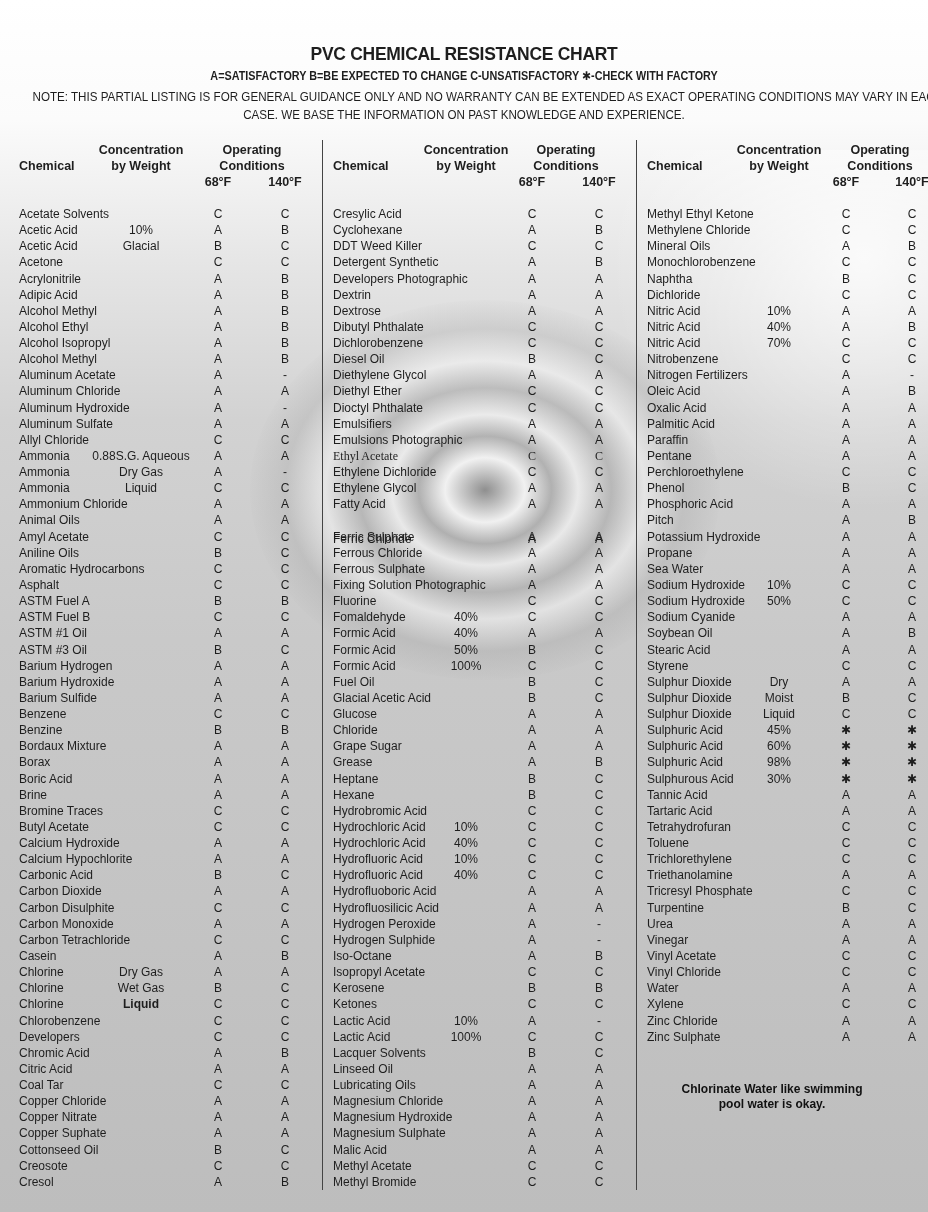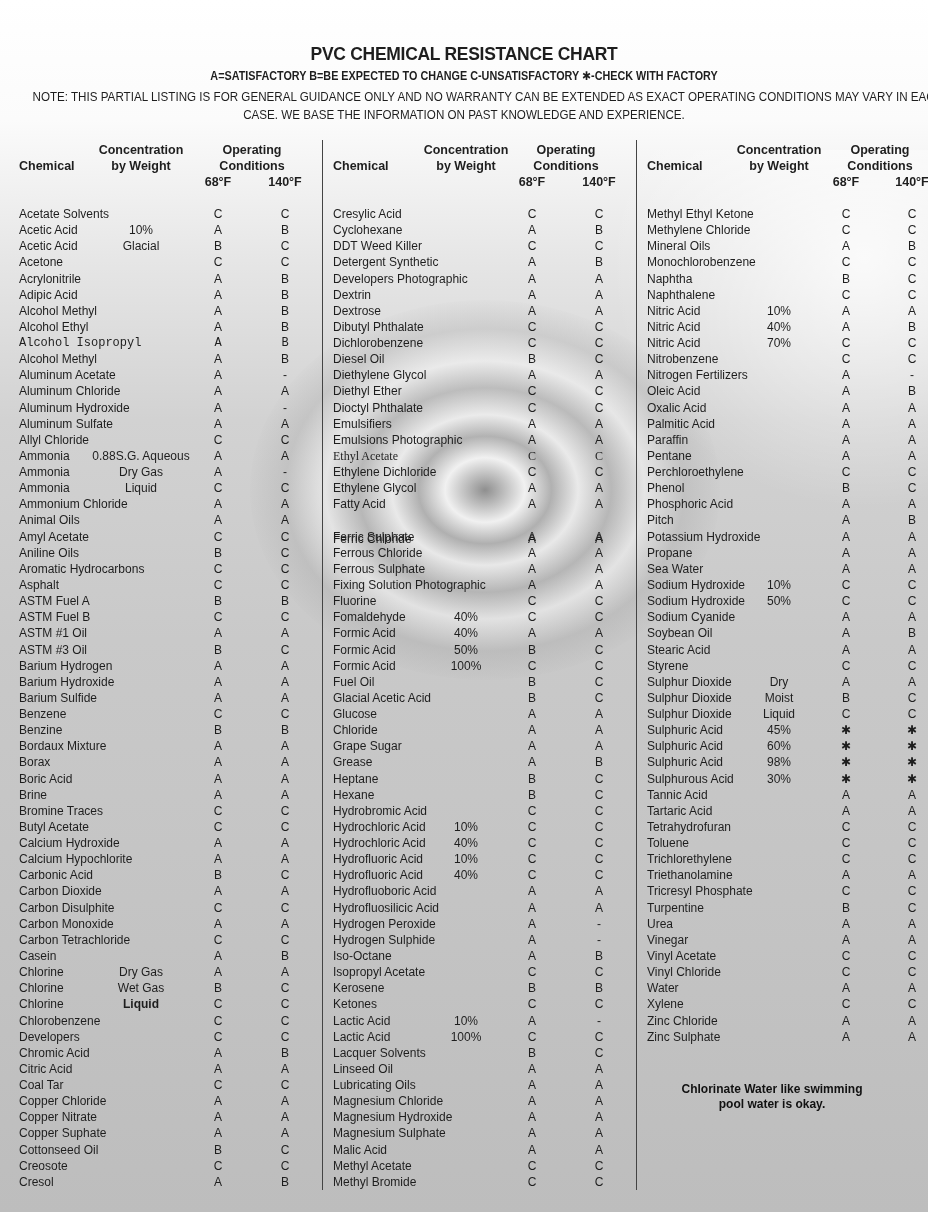--- a/index.html
+++ b/index.html
@@ -101,21 +101,21 @@
       <span class="cell conc" style="left:72px;"></span>
       <span class="cell val" style="left:189px;">A</span>
       <span class="cell val" style="left:256px;">B</span>
     </div>
     <div class="row" style="left:0px; top:178.91px; width:286px;">
       <span class="cell name">Alcohol Ethyl</span>
       <span class="cell conc" style="left:72px;"></span>
       <span class="cell val" style="left:189px;">A</span>
       <span class="cell val" style="left:256px;">B</span>
     </div>
-    <div class="row" style="left:0px; top:195.04px; width:286px;font-family:Liberation Mono, monospace;">
+    <div class="row" style="left:0px; top:195.04px; width:286px;">
       <span class="cell name">Alcohol Isopropyl</span>
       <span class="cell conc" style="left:72px;"></span>
       <span class="cell val" style="left:189px;">A</span>
       <span class="cell val" style="left:256px;">B</span>
     </div>
     <div class="row" style="left:0px; top:211.17px; width:286px;">
       <span class="cell name">Alcohol Methyl</span>
       <span class="cell conc" style="left:72px;"></span>
       <span class="cell val" style="left:189px;">A</span>
       <span class="cell val" style="left:256px;">B</span>
@@ -834,21 +834,21 @@
       <span class="cell val" style="left:189px;">C</span>
       <span class="cell val" style="left:255px;">C</span>
     </div>
     <div class="row" style="left:10px; top:130.51999999999998px; width:295px;">
       <span class="cell name">Naphtha</span>
       <span class="cell conc" style="left:82px;"></span>
       <span class="cell val" style="left:189px;">B</span>
       <span class="cell val" style="left:255px;">C</span>
     </div>
     <div class="row" style="left:10px; top:146.64999999999998px; width:295px;">
-      <span class="cell name">Naphthalene</span>
+      <span class="cell name">Dichloride</span>
       <span class="cell conc" style="left:82px;"></span>
       <span class="cell val" style="left:189px;">C</span>
       <span class="cell val" style="left:255px;">C</span>
     </div>
     <div class="row" style="left:10px; top:162.78px; width:295px;">
       <span class="cell name">Nitric Acid</span>
       <span class="cell conc" style="left:82px;">10%</span>
       <span class="cell val" style="left:189px;">A</span>
       <span class="cell val" style="left:255px;">A</span>
     </div>

